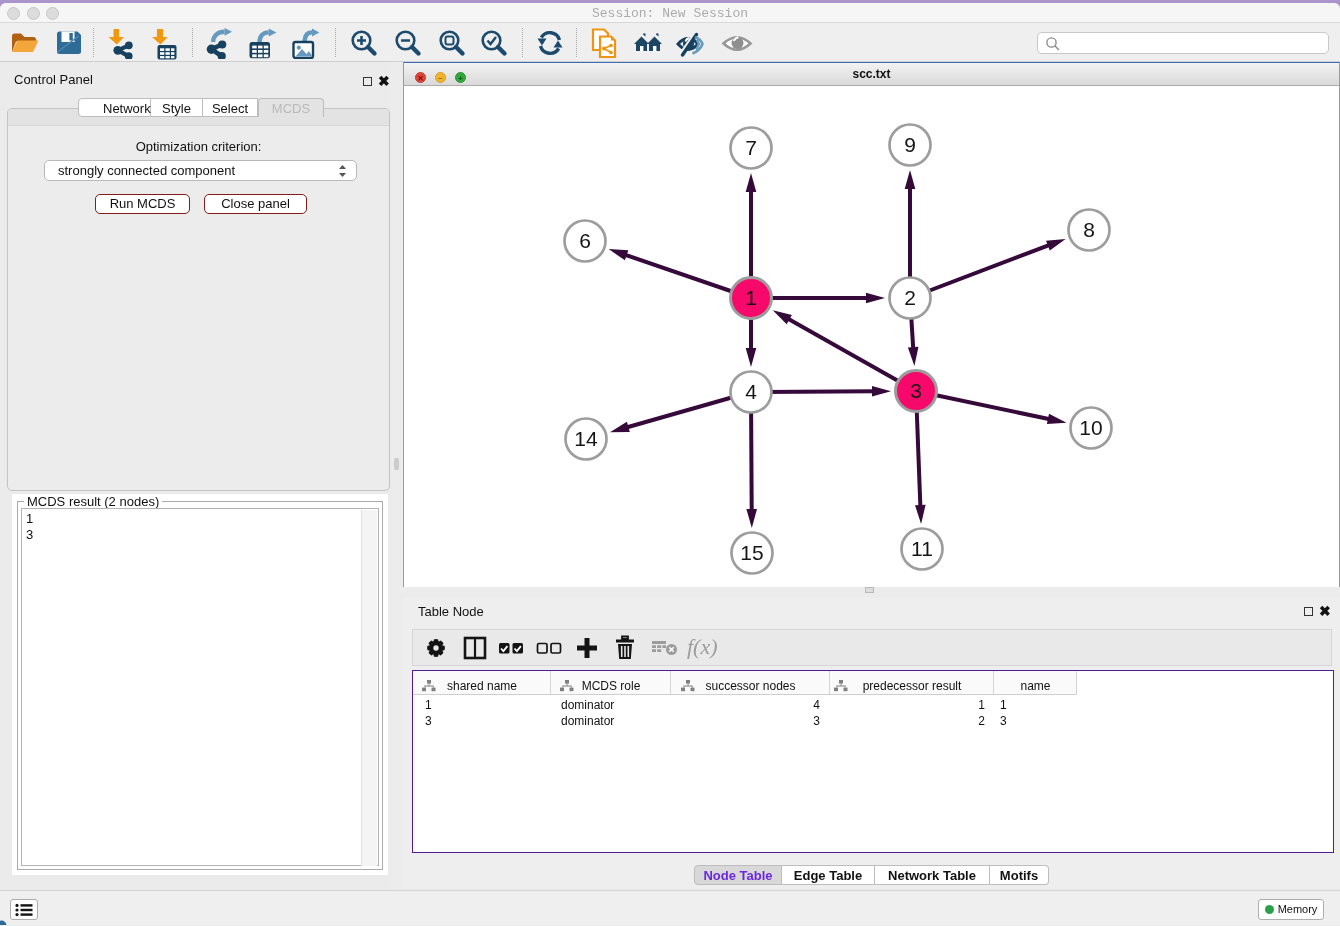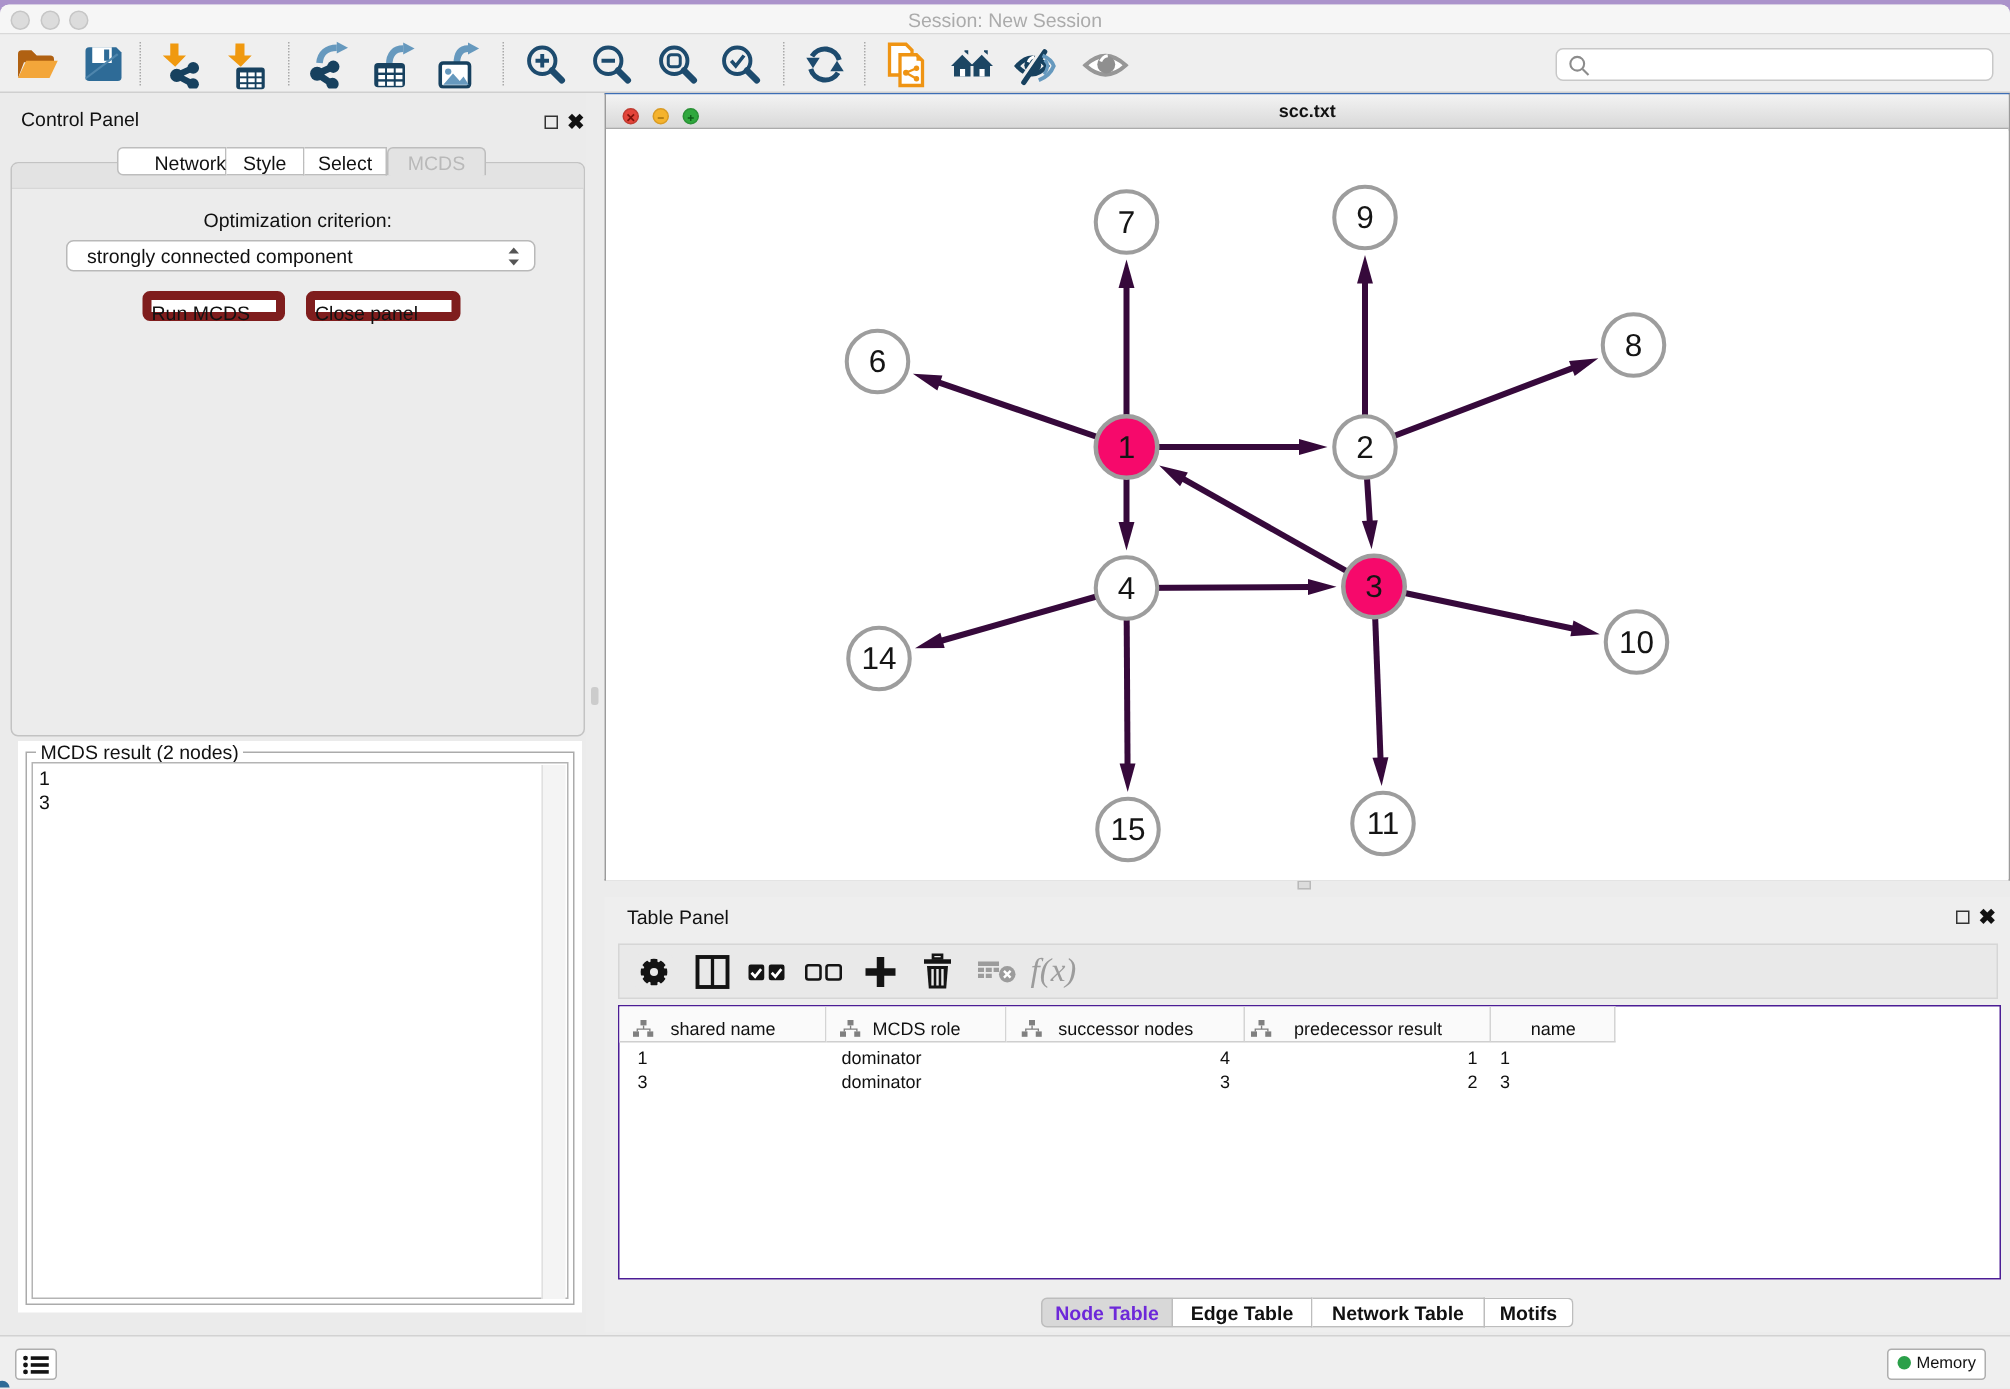--- a/index.html
+++ b/index.html
@@ -1,35 +1,35 @@
 <!DOCTYPE html>
 <html><head>
 <meta charset="utf-8">
 <style>
 * { margin:0; padding:0; box-sizing:border-box; }
 html,body { width:1340px; height:926px; overflow:hidden; }
 body { background:#ab93cb; font-family:"Liberation Sans", sans-serif; position:relative; }
 .win { position:absolute; left:0; top:3px; width:1340px; height:923px; background:#ececec; border-radius:6px 6px 0 0; overflow:hidden; }
-.titlebar { position:absolute; left:0; top:0; width:100%; height:20px; background:#f6f6f6; border-bottom:1px solid #d9d9d9; }
+.titlebar { position:absolute; left:0; top:0; width:100%; height:20px; background:#f6f6f6; border-bottom:1px solid #d9d9d9;font-family:Liberation Mono, monospace; }
 .tl { position:absolute; top:4px; width:13px; height:13px; border-radius:50%; background:#dcdcdc; border:1px solid #c6c6c6; }
 .title-text { position:absolute; top:3px; width:100%; text-align:center; font-size:13px; color:#ababab; }
 .toolbar { position:absolute; left:0; top:20px; width:100%; height:39px; background:#efefef; border-bottom:1px solid #cfcfcf; }
 .sep { position:absolute; top:5px; height:29px; width:0; border-left:1px dotted #a9a9a9; }
 .ticon { position:absolute; top:4px; }
 .searchbox { position:absolute; left:1037px; top:9px; width:292px; height:22px; background:#fff; border:1px solid #c8c8c8; border-radius:5px; }
 
 .cpanel { position:absolute; left:0; top:59px; width:391px; height:828px; background:#ebebeb; }
 .cpanel-title { position:absolute; left:14px; top:10px; font-size:13px; color:#111; }
 .float-btn { position:absolute; width:9px; height:9px; border:1.5px solid #333; }
 .close-x { position:absolute; font-size:14px; font-weight:bold; color:#111; line-height:12px; }
 .tab { position:absolute; top:0; height:19px; background:#fff; border:1px solid #bdbdbd; font-size:13px; text-align:center; line-height:19px; color:#111; z-index:5; }
 .tabcontent { position:absolute; left:7px; top:46px; width:383px; height:383px; background:#ececec; border:1px solid #c3c3c3; border-radius:5px; }
 .tc-band { position:absolute; left:0; top:0; width:100%; height:17px; background:#e3e3e3; border-bottom:1px solid #d7d7d7; border-radius:4px 4px 0 0; }
 .combo { position:absolute; left:36px; top:51px; width:313px; height:21px; background:#fff; border:1px solid #b9b9b9; border-radius:5px; font-size:13px; line-height:19px; padding-left:13px; color:#111; }
-.btn { position:absolute; height:20px; background:#fff; border:6px solid #7f1d1d; border-radius:5px; font-size:13px; line-height:18px; color:#111; }
+.btn { position:absolute; height:20px; background:#fff; border:1px solid #7f1d1d; border-radius:5px; font-size:13px; text-align:center; line-height:18px; color:#111; }
 .results { position:absolute; left:12px; top:432px; width:376px; height:381px; background:#fff; }
 .fieldset { position:absolute; left:5px; top:7px; width:366px; height:369px; border:1px solid #ababab; }
 .fieldset-label { position:absolute; left:6px; top:-8px; background:#fff; padding:0 3px; font-size:13px; color:#111; }
 .resultarea { position:absolute; left:3px; top:6px; width:358px; height:358px; border:1px solid #b4b4b4; background:#fff; font-size:13px; color:#111; padding:2px 0 0 4px; line-height:16px; }
 .scrollbar { position:absolute; right:1px; top:1px; width:16px; height:356px; background:#f4f4f4; border-left:1px solid #e0e0e0; }
 
 .netwin { position:absolute; left:403px; top:59px; width:937px; height:525px; border:1px solid #9b9b9b; border-top:1px solid #3d6eb5; background:#fff; }
 .nettitle { position:absolute; left:0; top:0; width:100%; height:23px; background:linear-gradient(#f3f3f3,#d9d9d9); border-bottom:1px solid #ababab; }
 .nettitle-text { position:absolute; width:100%; top:4px; text-align:center; font-size:12px; font-weight:bold; color:#111; }
 .mac { position:absolute; top:9px; width:11px; height:11px; border-radius:50%; font-size:8px; font-weight:bold; text-align:center; line-height:11px; }
@@ -299,21 +299,21 @@
           <text x="512" y="311">3</text>
           <text x="182" y="359">14</text>
           <text x="687" y="348">10</text>
           <text x="348" y="473">15</text>
           <text x="518" y="469">11</text>
         </g>
       </svg>
     </div>
   </div>
   <div class="tpanel">
-    <div style="position:absolute; left:15px; top:6px; font-size:13px; color:#111;">Table Panel</div>
+    <div style="position:absolute; left:15px; top:6px; font-size:13px; color:#111;">Table Node</div>
     <div class="float-btn" style="left:901px; top:9px;"></div>
     <div class="close-x" style="left:916px; top:7px;">✖</div>
     <div class="tp-toolbar" id="tptoolbar">
 
       <svg style="position:absolute;left:10px;top:5px;" width="26" height="26" viewBox="0 0 26 26">
         <g fill="#141414">
           <circle cx="13" cy="13" r="7.2"></circle>
           <g stroke="#141414" stroke-width="4.6">
             <line x1="13" y1="3" x2="13" y2="23"></line>
             <line x1="3" y1="13" x2="23" y2="13"></line>

